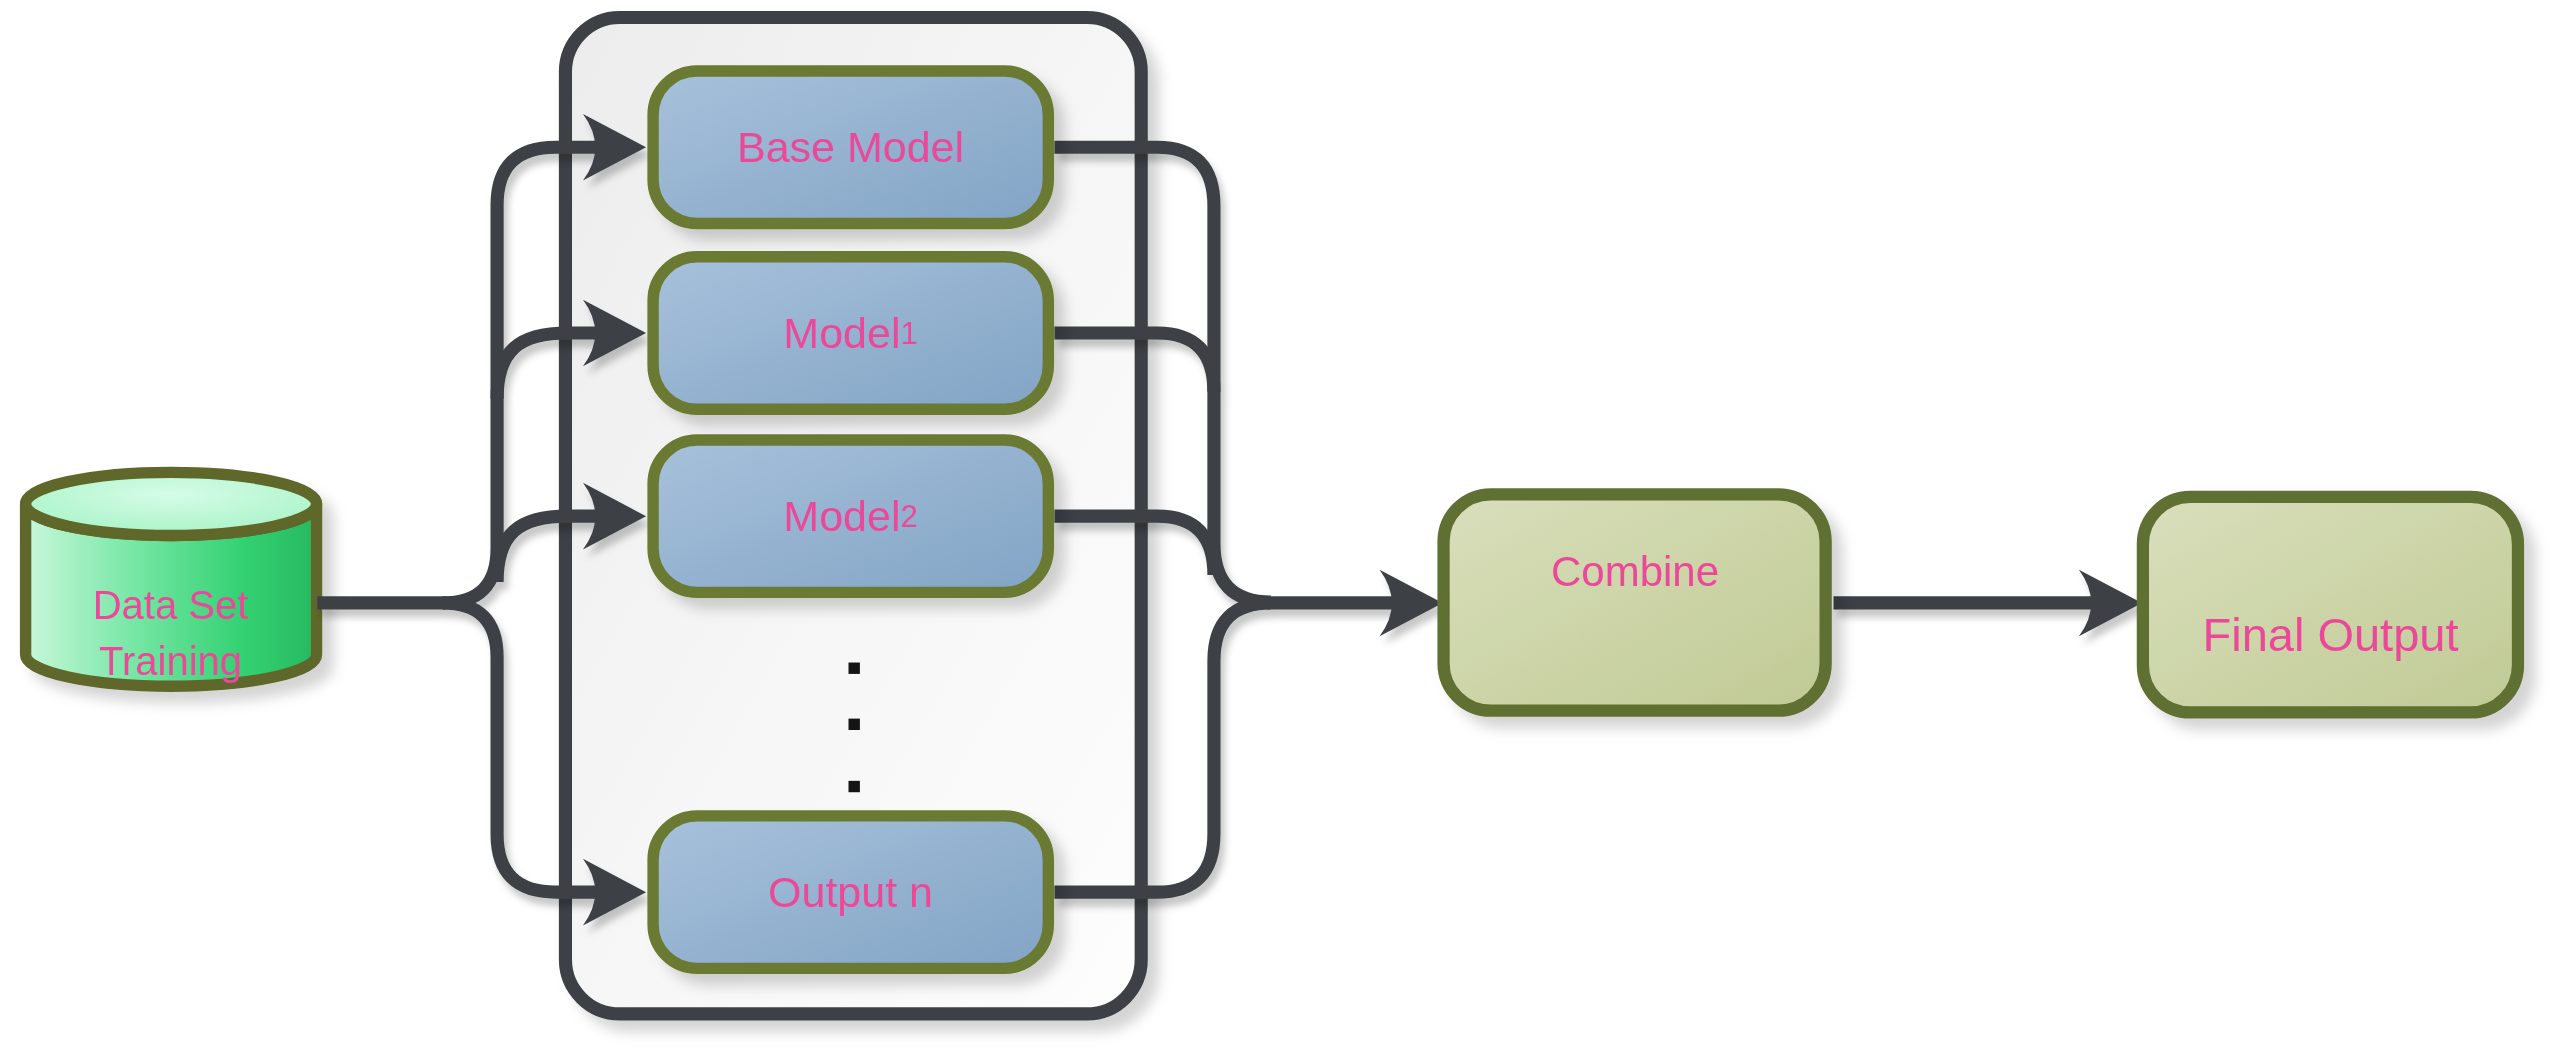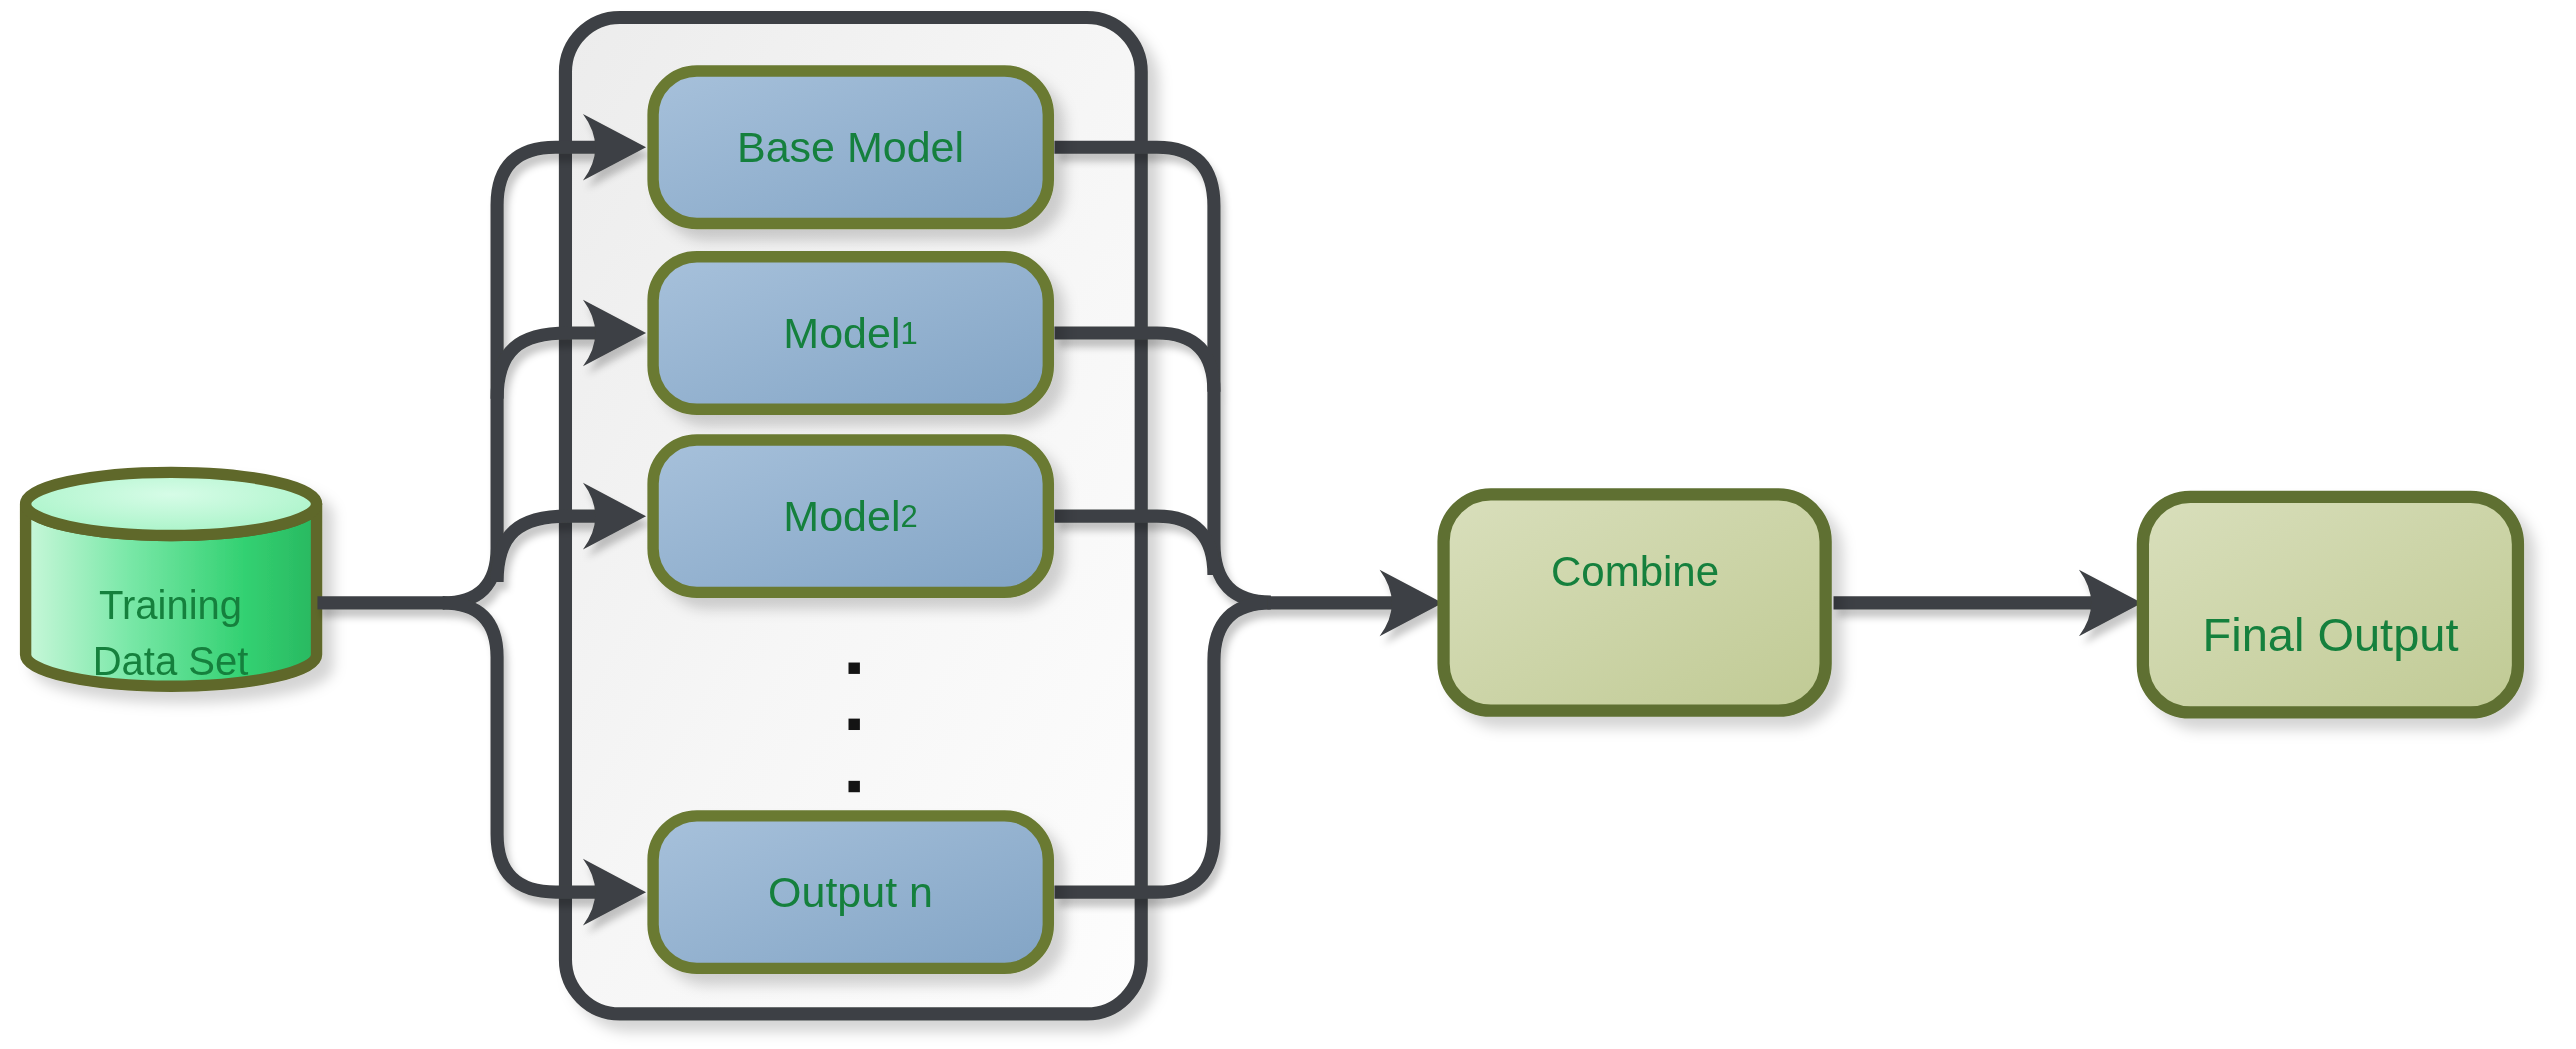--- a/index.html
+++ b/index.html
@@ -1,19 +1,19 @@
 <!DOCTYPE html>
 <html style="font-size:14px"><head>
 <meta charset="utf-8">
 <style>
   html,body{margin:0;padding:0;background:#ffffff;}
   body{width:2576px;height:1049px;position:relative;font-family:"Liberation Sans",sans-serif;}
   .canvas{position:absolute;inset:0;width:2576px;height:1049px;overflow:hidden;}
   .canvas svg{position:absolute;left:0;top:0;}
-  .label{position:absolute;color:#15803d;text-align:center;pointer-events:none;}
+  .label{position:absolute;color:#ec4899;text-align:center;pointer-events:none;}
   .label.flexc{display:flex;align-items:center;justify-content:center;}
   .model-label{left:653px;width:395px;height:153px;font-size:43px;}
   .two-line{line-height:56px;font-size:40px;}
   .osnum{font-size:0.72em;}
 </style>
 </head>
 <body>
 
 <div class="canvas">
 
@@ -95,22 +95,22 @@
       <rect x="968" y="891" width="13" height="13"></rect>
     </g>
 
     <g filter="url(#fShape)" stroke="#5e7031" stroke-width="14" fill="url(#greenGrad)">
       <rect x="1647" y="564" width="436" height="247" rx="54" ry="54"></rect>
       <rect x="2445" y="567" width="428" height="246" rx="54" ry="54"></rect>
     </g>
   </svg>
 
   <div class="label two-line" style="left:26px;top:577px;width:289px;">
+    <div>Data Set</div>
     <div>Training</div>
-    <div>Data Set</div>
   </div>
 
   <div class="label flexc model-label osnum-host" style="top:71px;">Base Model</div>
   <div class="label flexc model-label osnum-host" style="top:257px;">Model <span class="osnum">1</span></div>
   <div class="label flexc model-label osnum-host" style="top:440px;">Model <span class="osnum">2</span></div>
   <div class="label flexc model-label osnum-host" style="top:816px;">Output n</div>
 
   <div class="label two-line" style="left:1444px;top:540px;width:382px;line-height:63px;font-size:42px;">
     <div>Combine</div>
   </div>

